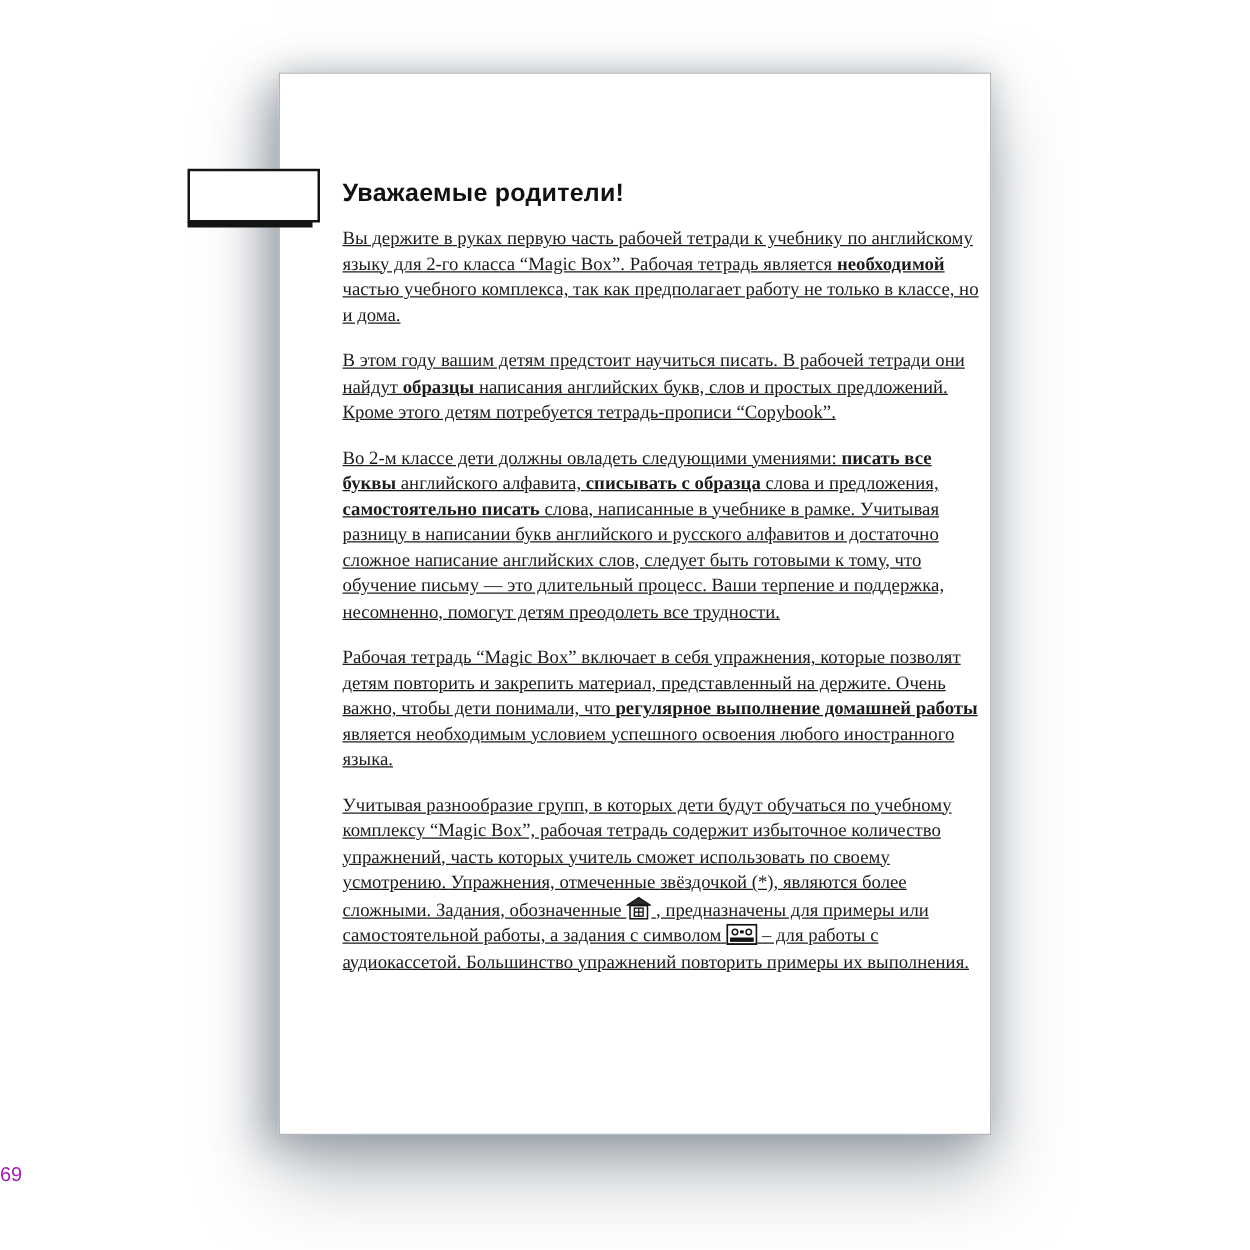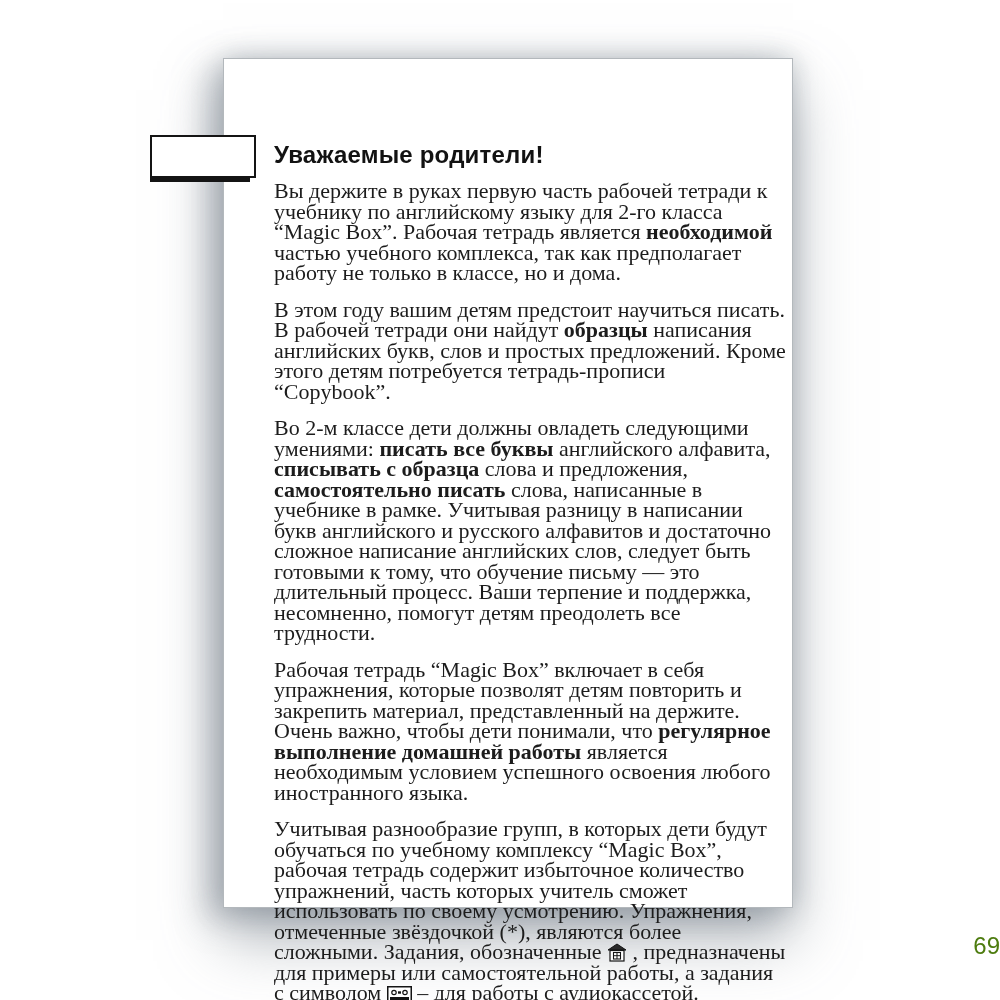--- a/index.html
+++ b/index.html
@@ -37,51 +37,52 @@
     background: #141414;
   }
   .content {
     position: relative;
     padding: 82px 5px 0 50px;
     color: #1c1c1c;
   }
   h1.page-title {
     font-family: "Liberation Sans", sans-serif;
     font-weight: bold;
-    font-size: 24px;
+    font-size: 20px;
     line-height: 28px;
     color: #121212;
     margin: 0 0 12px 0;
     letter-spacing: 0.2px;
   }
   .paras p {
-    font-size: 22px;
+    font-size: 15px;
     line-height: 20.5px;
     text-align: left;
     margin: 0 0 16px 0;
     max-width: 517px;
+    text-decoration: underline;
   }
   .paras p.italic {
     font-style: italic;
     margin-top: 3px;
   }
   .paras span.b { font-weight: bold; }
   .inline-icon {
     display: inline-block;
     vertical-align: -3px;
     line-height: 0;
   }
   .page-number {
     position: absolute;
     left: 0; right: 0;
     top: 932px;
-    text-align: right;
+    text-align: left;
     font-family: "Liberation Sans", sans-serif;
-    font-size: 24px;
-    color: #4d7c0f;
+    font-size: 16px;
+    color: #a21caf;
   }
 </style>
 </head>
 <body>
 
 <div class="canvas">
   <div class="page">
     <div class="tab-box"></div>
     <div class="content">
       <h1 class="page-title">Уважаемые родители!</h1>

